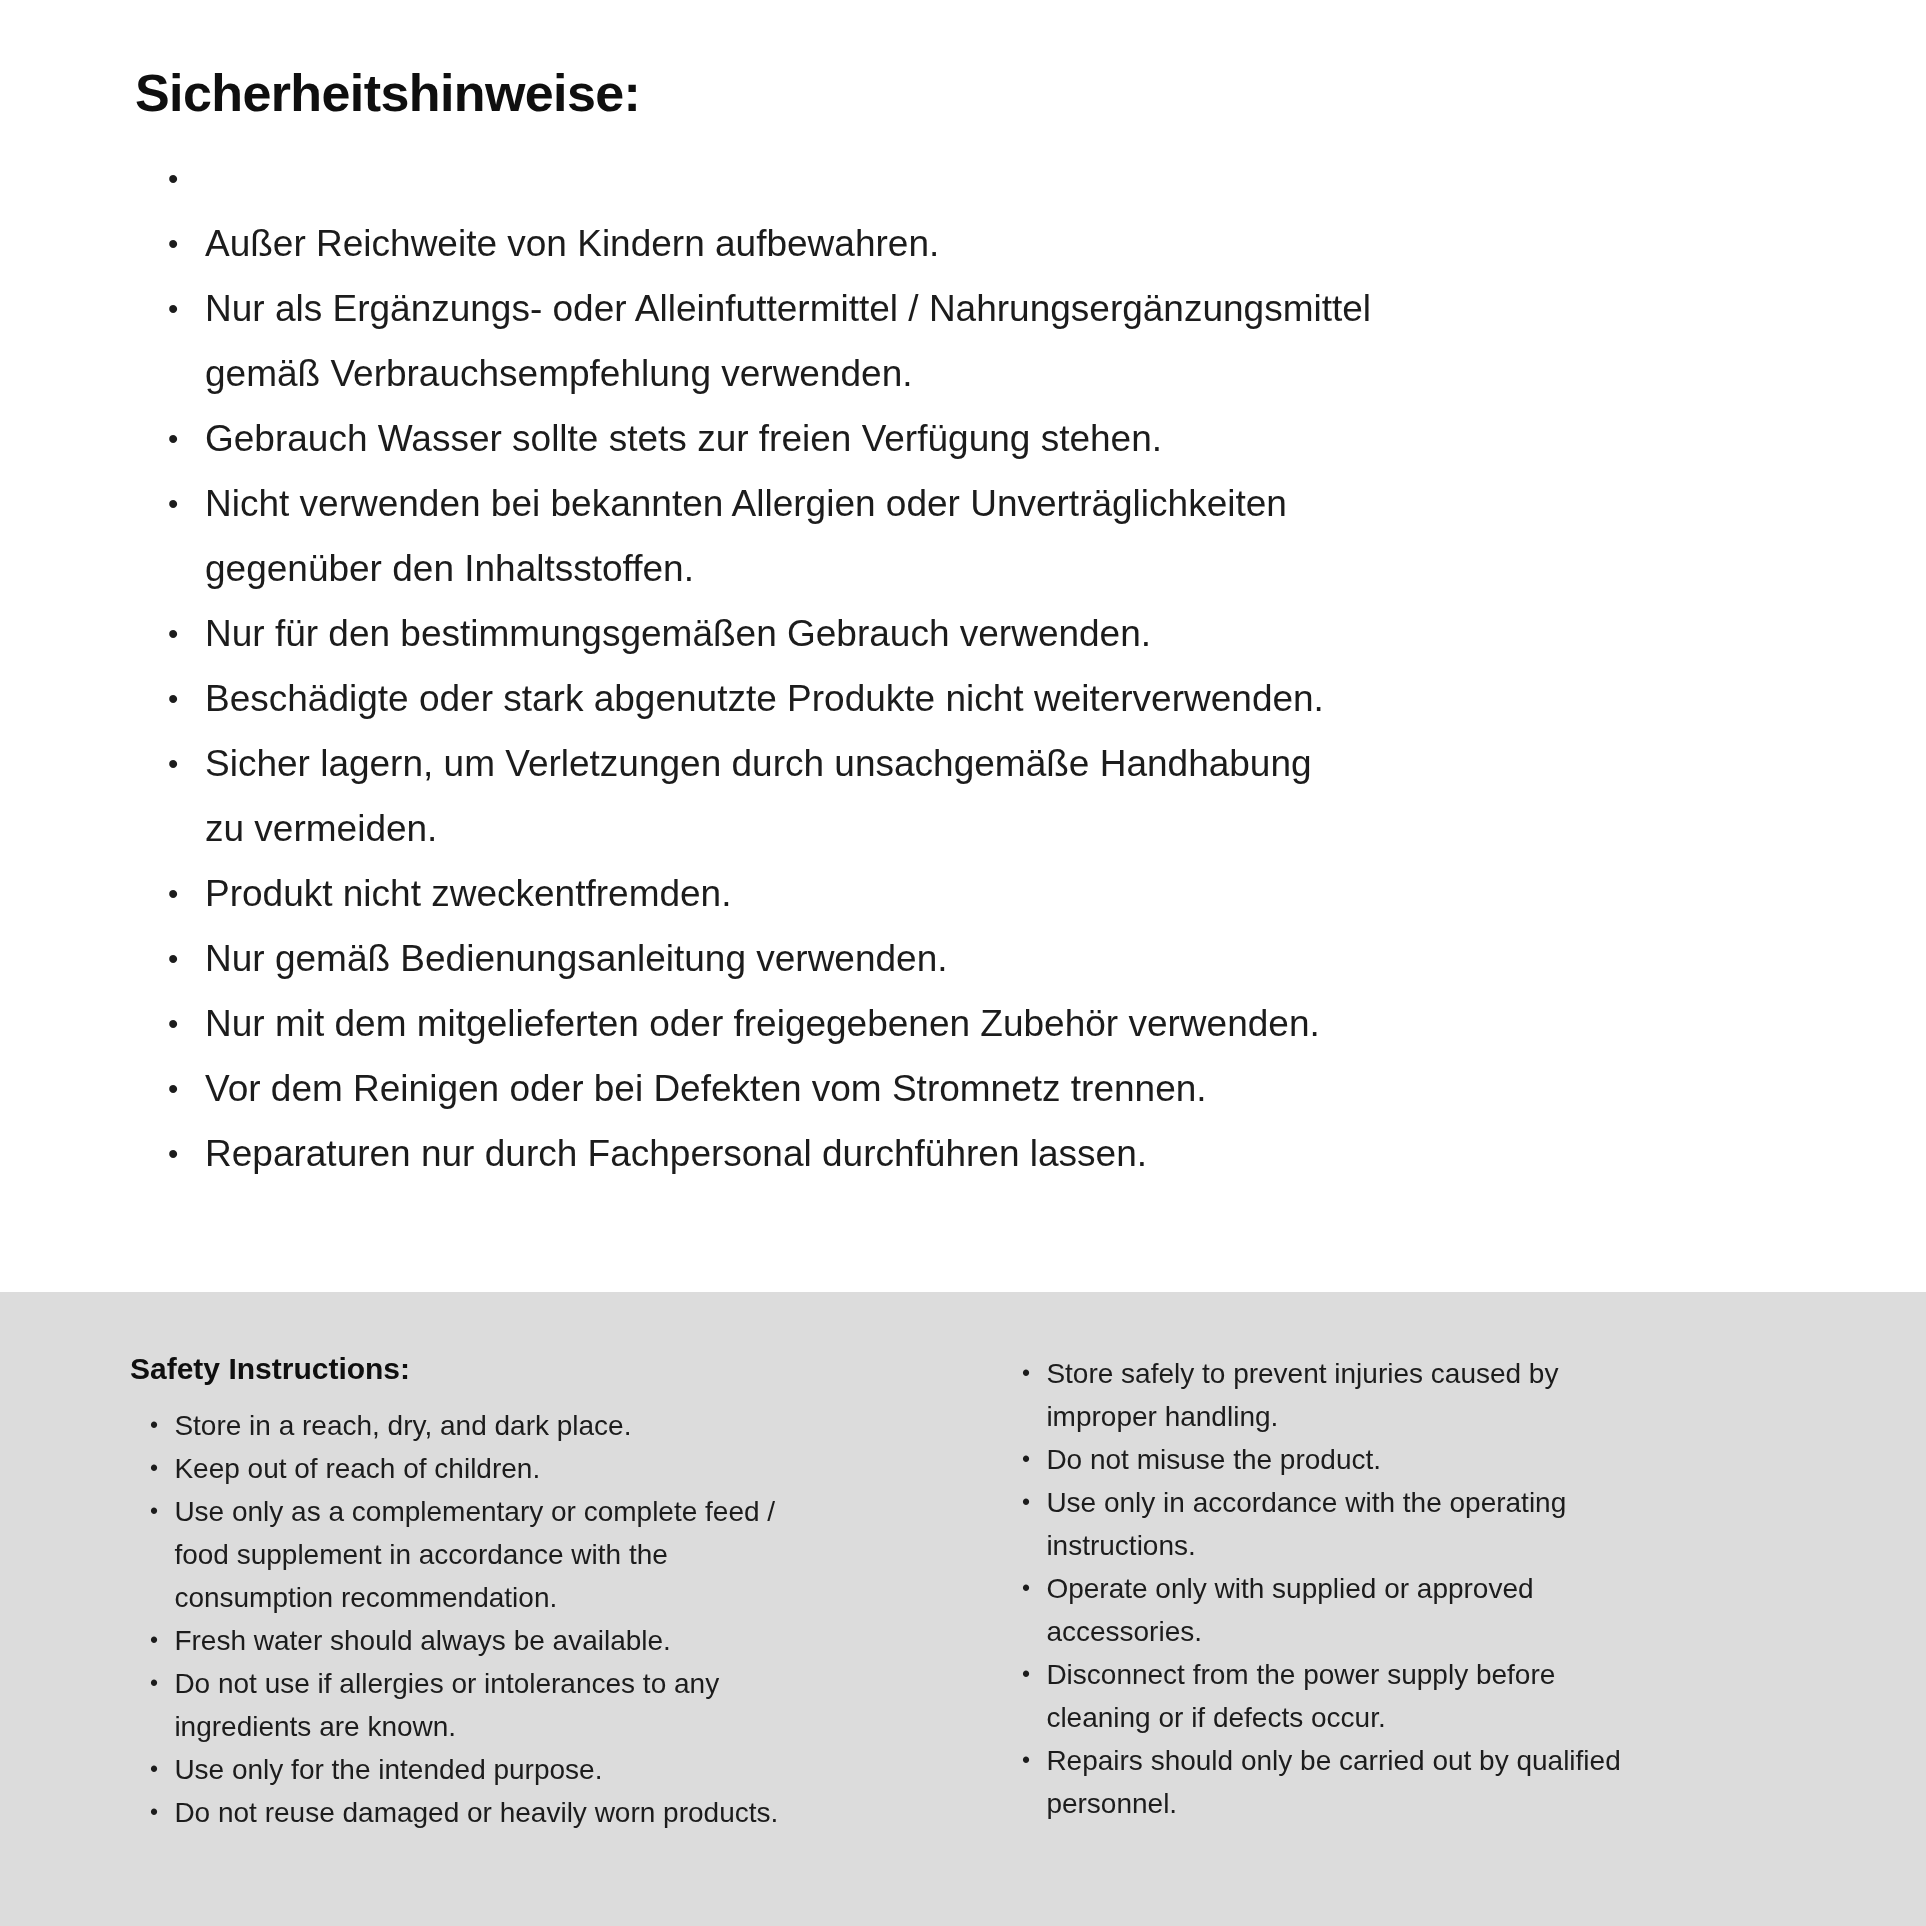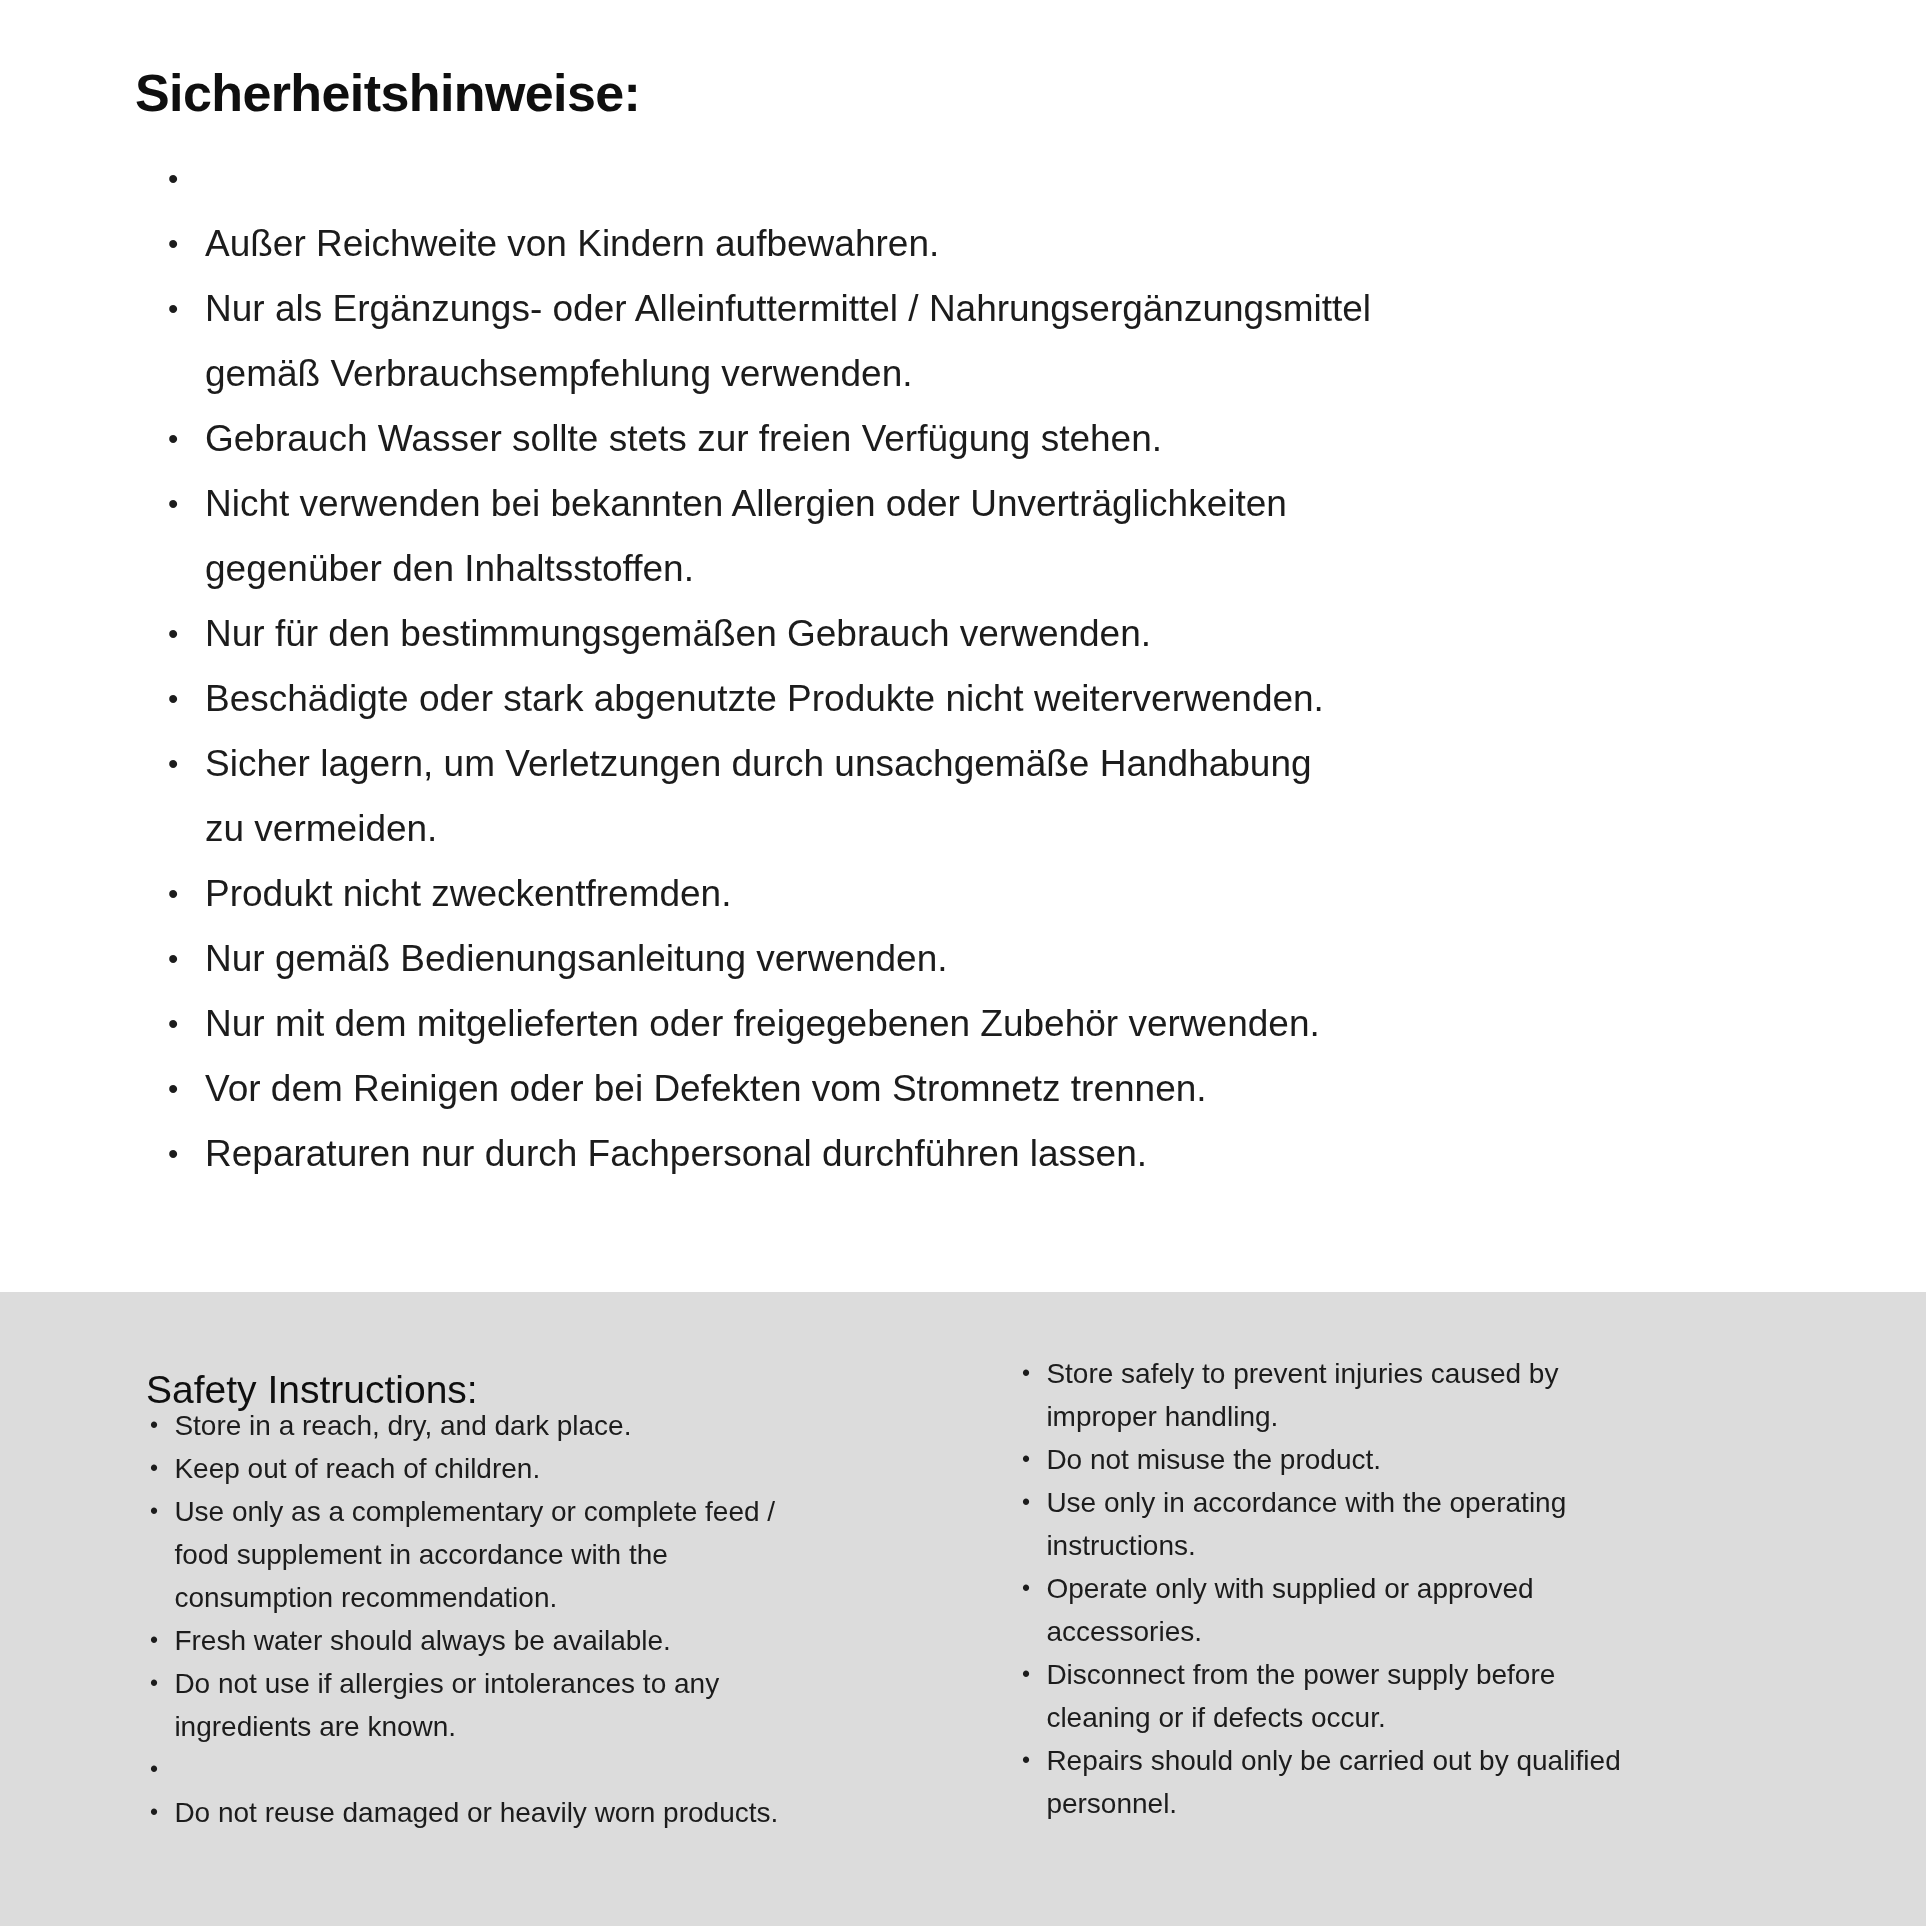--- a/index.html
+++ b/index.html
@@ -49,23 +49,23 @@
     left: 0;
     top: 1292px;
     width: 1926px;
     height: 634px;
     background: #dcdcdc;
   }
   .en-heading {
     position: absolute;
     left: 130px;
     top: 1352px;
-    margin: 16px;
-    font-size: 39px;
-    font-weight: 400;
+    margin: 0;
+    font-size: 30px;
+    font-weight: 700;
     color: #0f0f0f;
     white-space: nowrap;
   }
   .en-list {
     position: absolute;
     margin: 0;
     padding: 0;
     list-style: none;
     font-size: 28px;
     line-height: 43px;
@@ -166,20 +166,21 @@
         <li class="bullet-item">
           <span class="dot">•</span>
           <span class="txt">Fresh water should always be available.</span>
         </li>
         <li class="bullet-item">
           <span class="dot">•</span>
           <span class="txt">Do not use if allergies or intolerances to any<br>ingredients are known.</span>
         </li>
         <li class="bullet-item">
           <span class="dot">•</span>
+          <span class="txt">Use only for the intended purpose.</span>
         </li>
         <li class="bullet-item">
           <span class="dot">•</span>
           <span class="txt">Do not reuse damaged or heavily worn products.</span>
         </li>
       </ul>
     <ul class="en-list right">
         <li class="bullet-item">
           <span class="dot">•</span>
           <span class="txt">Store safely to prevent injuries caused by<br>improper handling.</span>

